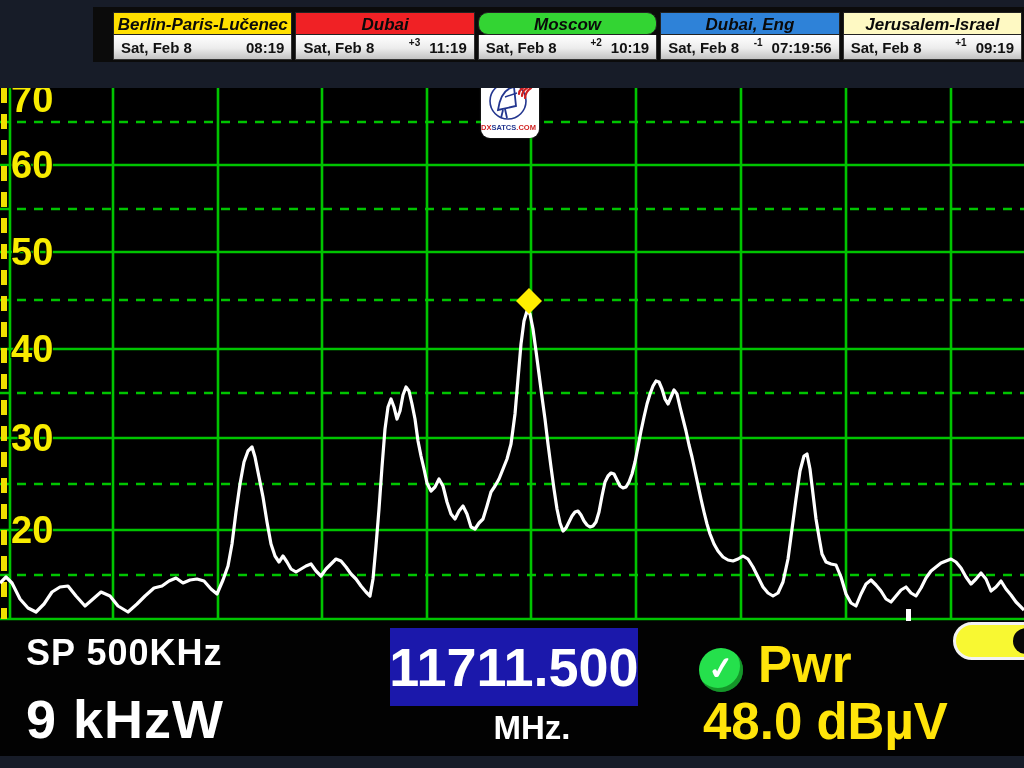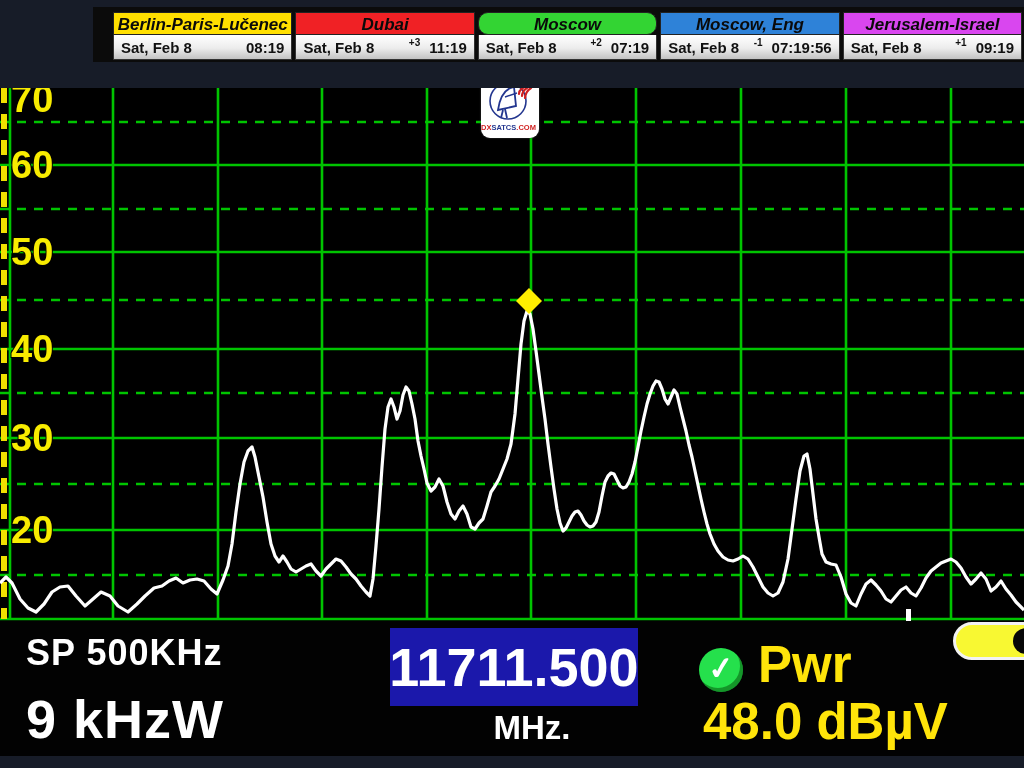--- a/index.html
+++ b/index.html
@@ -74,33 +74,33 @@
           <span class="clock-date">Sat, Feb 8</span>
           <span class="clock-offset">+3</span>
           <span class="clock-time">11:19</span>
         </div>
       </div>
       <div class="clock-item">
         <div class="clock-city" style="background: rgb(51, 212, 51); border-radius: 10px;">Moscow</div>
         <div class="clock-body">
           <span class="clock-date">Sat, Feb 8</span>
           <span class="clock-offset">+2</span>
-          <span class="clock-time">07:19</span>
+          <span class="clock-time">10:19</span>
         </div>
       </div>
       <div class="clock-item">
-        <div class="clock-city" style="background: rgb(46, 130, 216);">Moscow, Eng</div>
+        <div class="clock-city" style="background: rgb(46, 130, 216);">Dubai, Eng</div>
         <div class="clock-body">
           <span class="clock-date">Sat, Feb 8</span>
           <span class="clock-offset">-1</span>
           <span class="clock-time">07:19:56</span>
         </div>
       </div>
       <div class="clock-item">
-        <div class="clock-city" style="background: #d946ef;">Jerusalem-Israel</div>
+        <div class="clock-city" style="background: #fef9c3;">Jerusalem-Israel</div>
         <div class="clock-body">
           <span class="clock-date">Sat, Feb 8</span>
           <span class="clock-offset">+1</span>
           <span class="clock-time">09:19</span>
         </div>
       </div>
     </div>
 
   <div class="plot">
     <svg id="plot-svg" width="1024" height="533" viewBox="0 0 1024 533">

